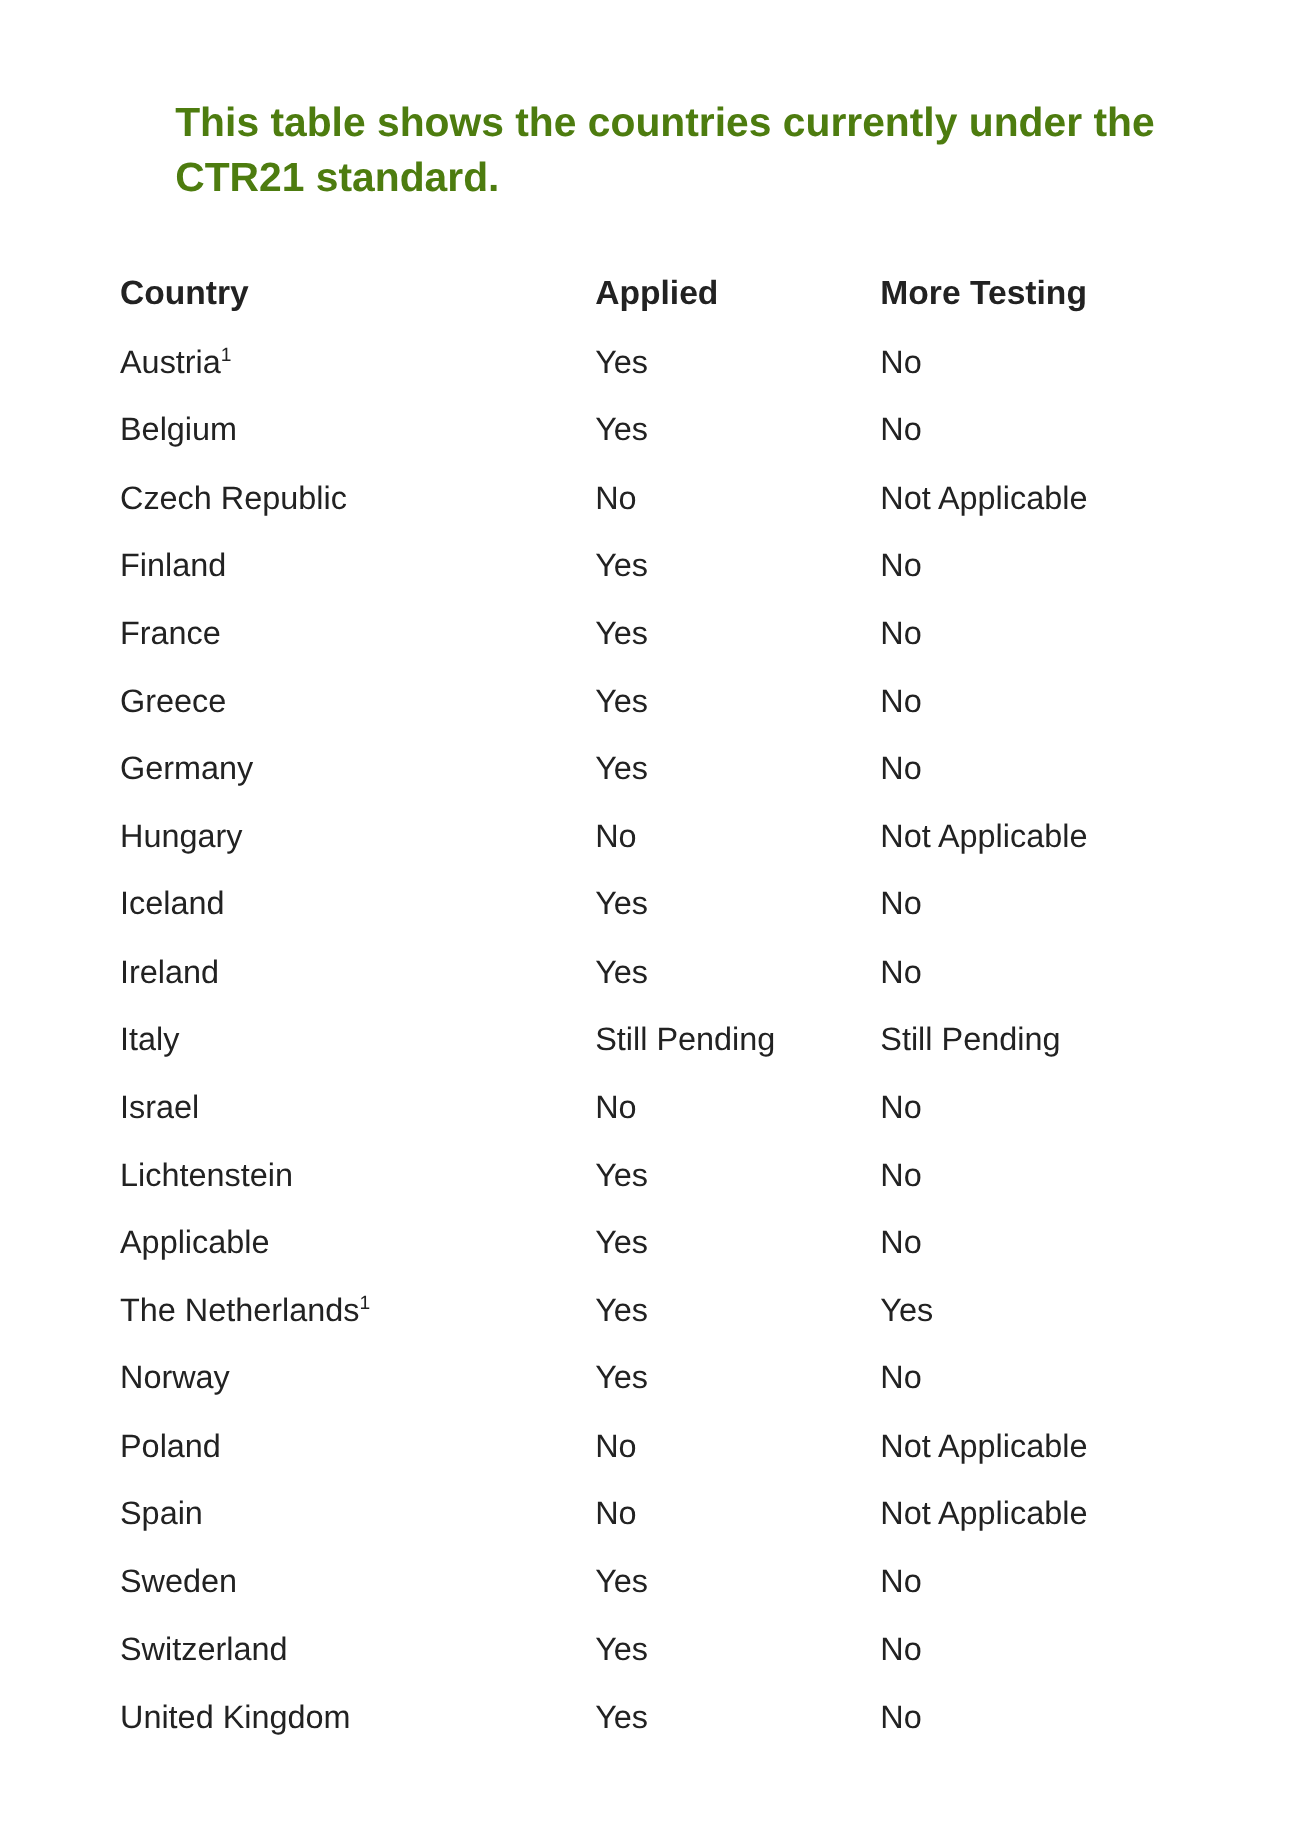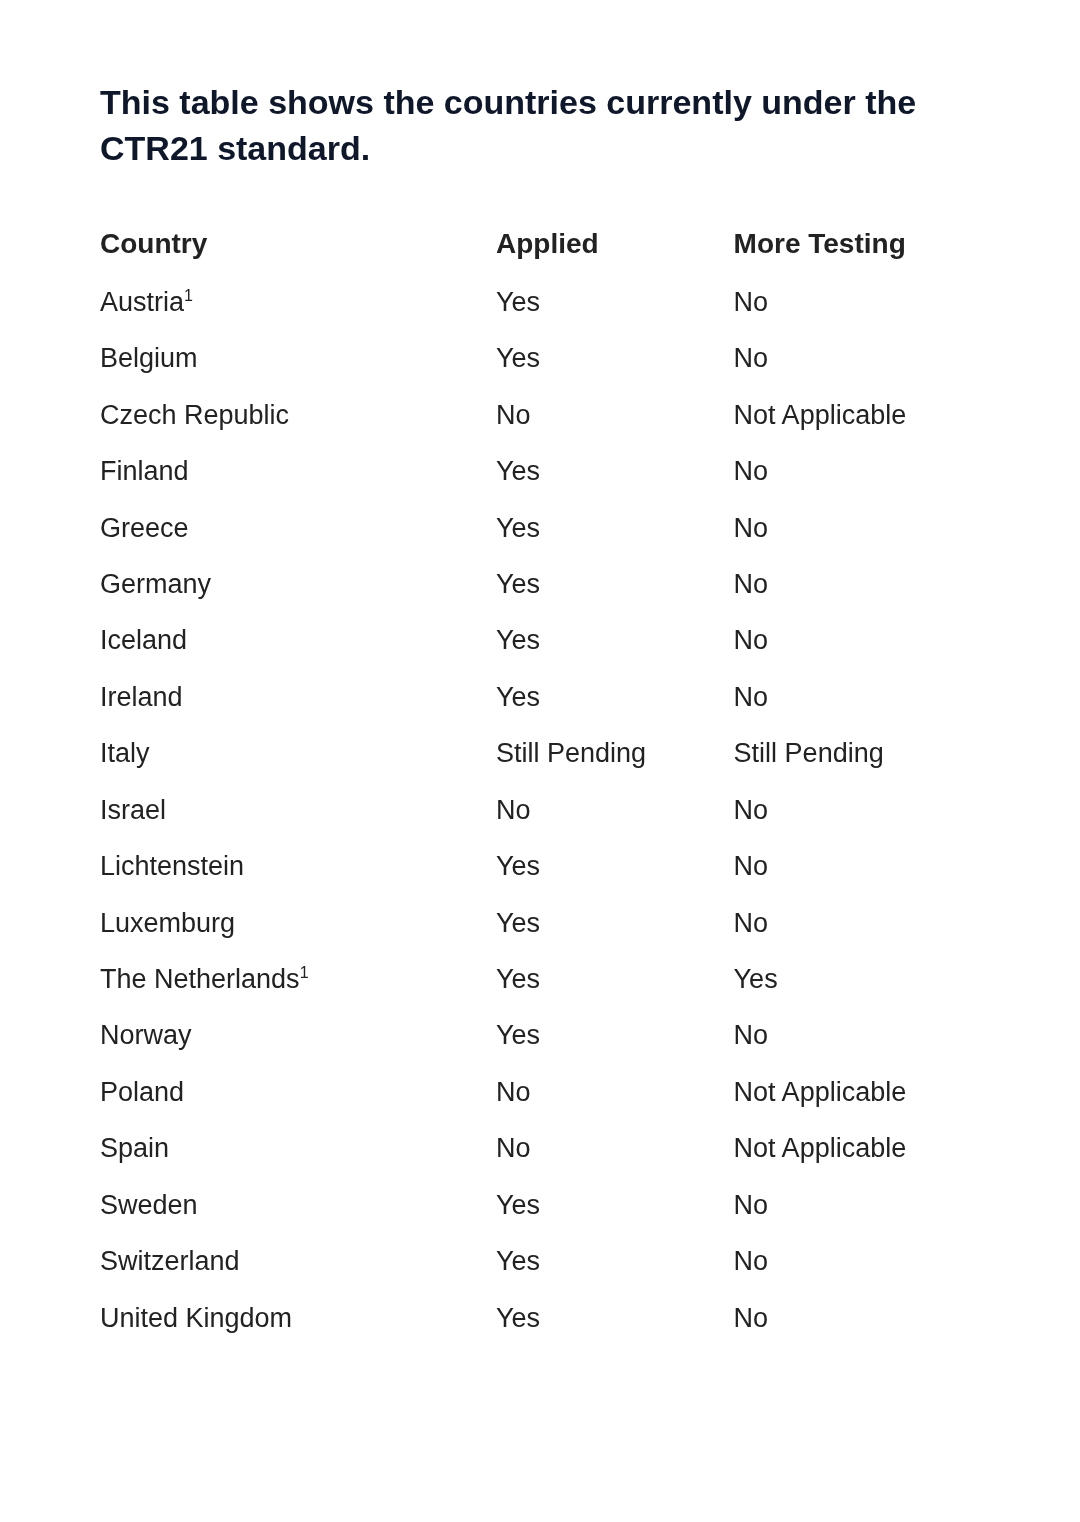--- a/index.html
+++ b/index.html
@@ -16,25 +16,26 @@
       font-size: 28px;
       color: #222222;
       position: relative;
     }
 
     .page-container {
       padding: 80px 100px 100px 100px;
     }
 
     .page-title {
-      color: #0f172a;
+      color: #4d7c0f;
       font-weight: bold;
       font-size: 34px;
       line-height: 1.35;
       margin-bottom: 48px;
+      margin-left: 46px;
     }
 
     table {
       width: 100%;
       border-collapse: collapse;
     }
 
     thead th {
       font-weight: bold;
       text-align: left;
@@ -97,28 +98,38 @@
           <td>Czech Republic</td>
           <td>No</td>
           <td>Not Applicable</td>
         </tr>
         <tr>
           <td>Finland</td>
           <td>Yes</td>
           <td>No</td>
         </tr>
         <tr>
+          <td>France</td>
+          <td>Yes</td>
+          <td>No</td>
+        </tr>
+        <tr>
           <td>Greece</td>
           <td>Yes</td>
           <td>No</td>
         </tr>
         <tr>
           <td>Germany</td>
           <td>Yes</td>
           <td>No</td>
+        </tr>
+        <tr>
+          <td>Hungary</td>
+          <td>No</td>
+          <td>Not Applicable</td>
         </tr>
         <tr>
           <td>Iceland</td>
           <td>Yes</td>
           <td>No</td>
         </tr>
         <tr>
           <td>Ireland</td>
           <td>Yes</td>
           <td>No</td>
@@ -132,21 +143,21 @@
           <td>Israel</td>
           <td>No</td>
           <td>No</td>
         </tr>
         <tr>
           <td>Lichtenstein</td>
           <td>Yes</td>
           <td>No</td>
         </tr>
         <tr>
-          <td>Luxemburg</td>
+          <td>Applicable</td>
           <td>Yes</td>
           <td>No</td>
         </tr>
         <tr>
           <td>The Netherlands<sup>1</sup></td>
           <td>Yes</td>
           <td>Yes</td>
         </tr>
         <tr>
           <td>Norway</td>

